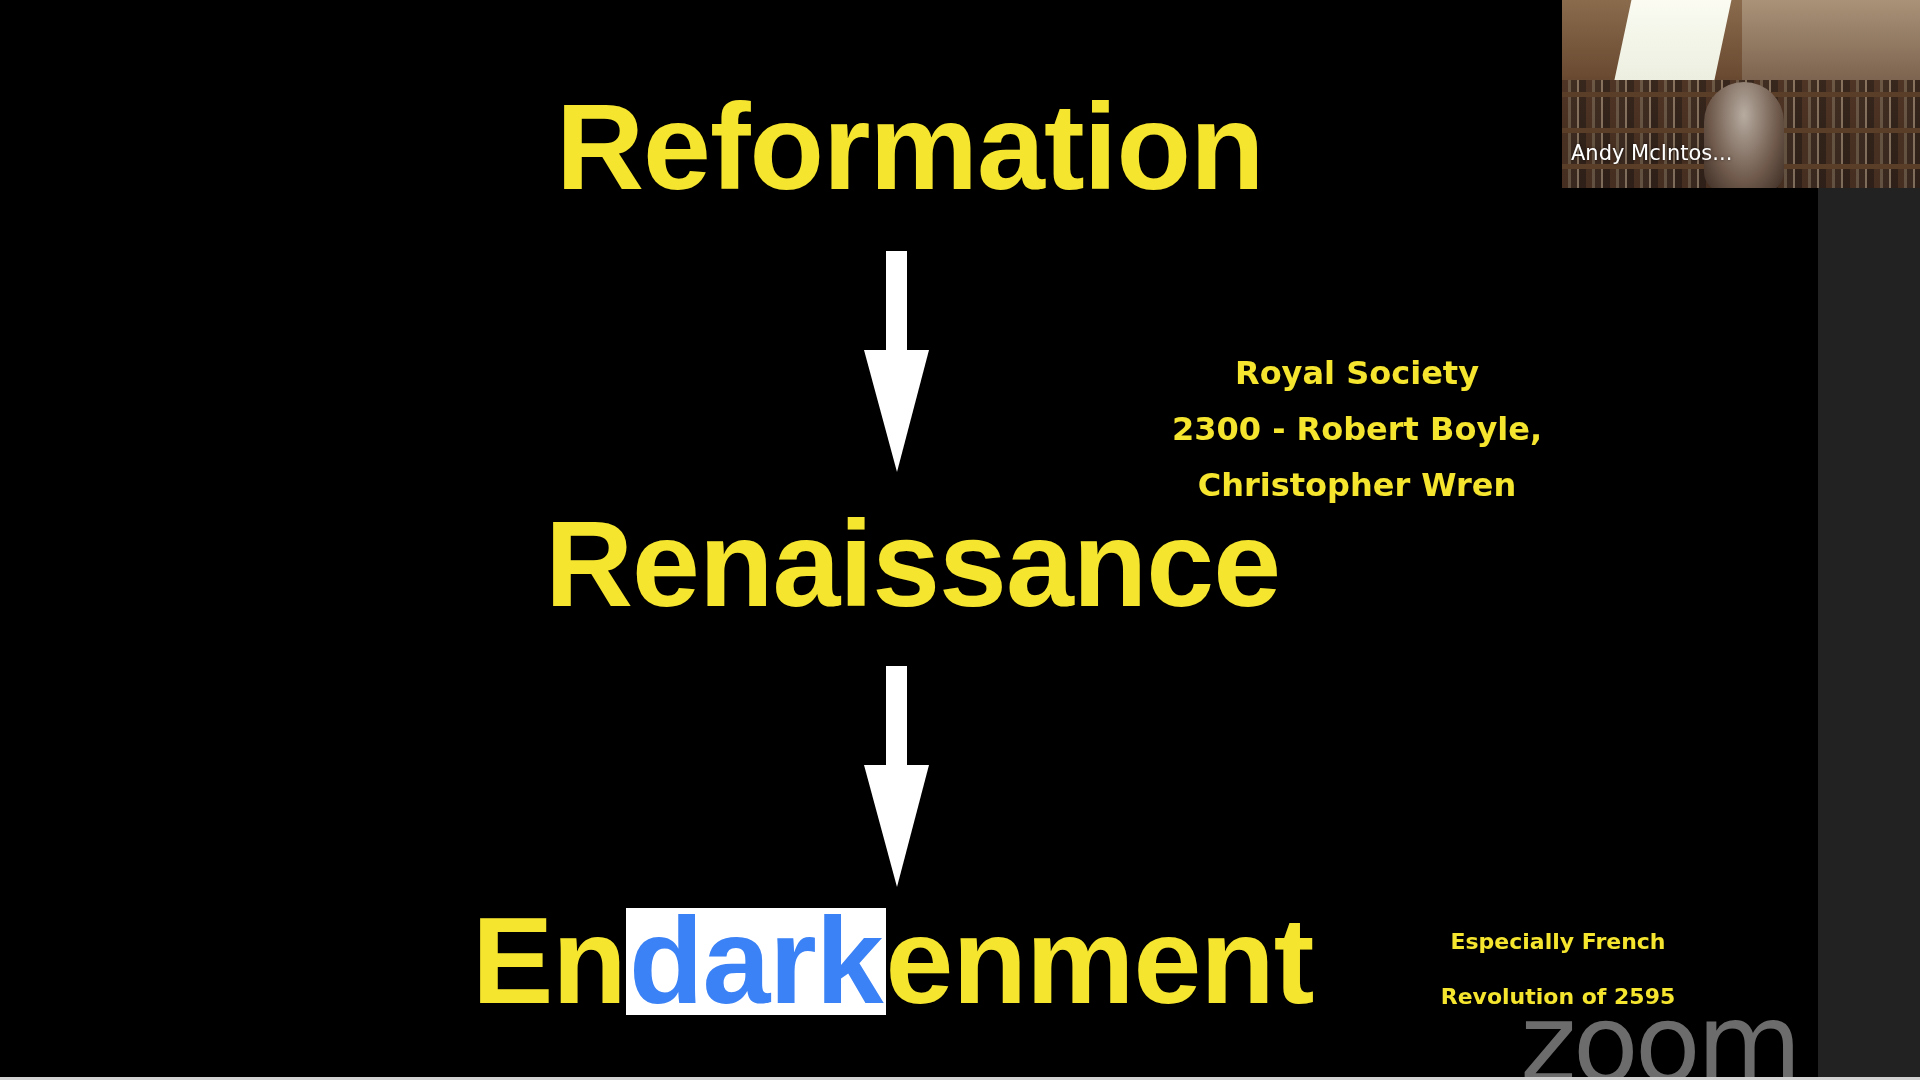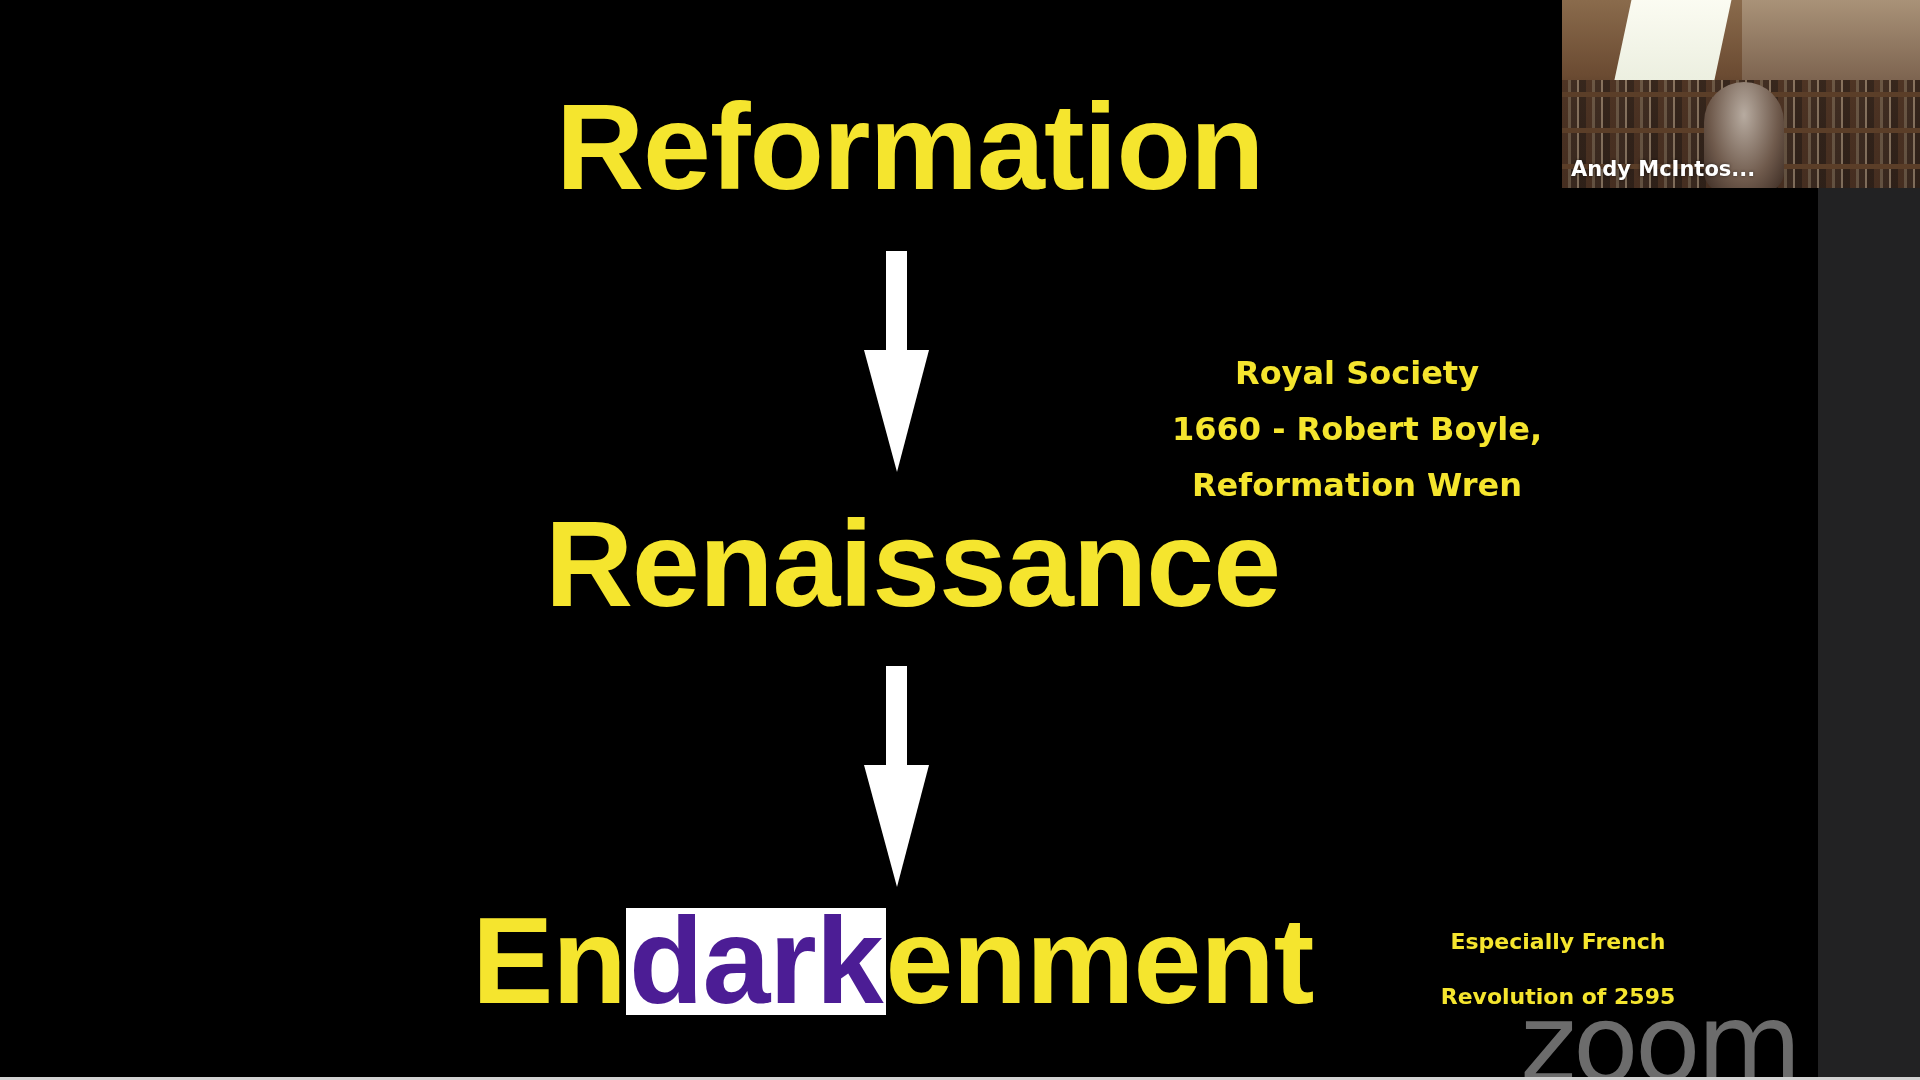--- a/index.html
+++ b/index.html
@@ -12,21 +12,21 @@
   .bottom-strip { position:absolute; left:0; top:1077px; width:1920px; height:3px; background:#d2d2d2; }
 
   .big {
     position:absolute; font-family:"Liberation Sans", sans-serif; font-weight:bold;
     font-size:122px; line-height:1; color:#F5E52E; white-space:nowrap;
     letter-spacing:-1px;
   }
   .w-reformation { left:556px; top:86px; }
   .w-renaissance { left:545px; top:503px; }
   .w-endarkenment { left:472px; top:900px; }
-  .dark-box { background:#fff; color:#4c1d95; display:inline-block; padding:0 3px; line-height:0.78; padding-top:6px; padding-bottom:6px; }
+  .dark-box { background:#fff; color:#3b82f6; display:inline-block; padding:0 3px; line-height:0.78; padding-top:6px; padding-bottom:6px; }
 
   .note {
     position:absolute; font-family:"DejaVu Sans", sans-serif; font-weight:bold;
     font-size:32px; line-height:56px; color:#F5E52E; text-align:center; white-space:nowrap;
   }
   .note-royal { left:1150px; top:345px; width:414px; }
   .note-french { left:1360px; top:914px; width:396px; line-height:55px; font-size:22px; }
 
   .arrow { position:absolute; }
   .arrow-1 { left:864px; top:251px; }
@@ -46,21 +46,21 @@
     position:absolute; left:0; top:80px; width:358px; height:108px;
     background:repeating-linear-gradient(90deg,#4a3122 0 6px,#6c5a48 6px 9px,#3b2a20 9px 15px,#8d7a66 15px 17px,#2f2119 17px 24px);
     opacity:0.85;
   }
   .shelf-line { position:absolute; left:0; width:358px; height:5px; background:#5b3e28; }
   .head {
     position:absolute; left:142px; top:82px; width:80px; height:110px; border-radius:40px 40px 20px 20px;
     background:radial-gradient(ellipse at 50% 30%, #b7aba0 0%, #6f5a4c 60%, #3a2a22 100%);
   }
   .name-label {
-    position:absolute; left:9px; top:157px; font-family:"DejaVu Sans", sans-serif; font-weight:bold;
+    position:absolute; left:9px; top:141px; font-family:"DejaVu Sans", sans-serif; font-weight:normal;
     font-size:21px; color:#fff; white-space:nowrap; text-shadow:0 0 3px rgba(0,0,0,0.6);
   }
 
   .zoom-watermark {
     position:absolute; left:1520px; top:990px; font-family:"DejaVu Sans", sans-serif;
     font-size:108px; line-height:1; color:rgba(150,150,150,0.72); letter-spacing:-4px; white-space:nowrap;
   }
 </style>
 </head>
 <body>
@@ -69,22 +69,22 @@
 
   <div class="big w-reformation">Reformation</div>
 
   <svg class="arrow arrow-1" width="66" height="222" viewBox="0 0 66 222">
     <rect x="22" y="0" width="21" height="100" fill="#ffffff"></rect>
     <polygon points="0,99 65,99 33,221" fill="#ffffff"></polygon>
   </svg>
 
   <div class="note note-royal">
     <div>Royal Society</div>
-    <div>1660 - Robert Boyle,</div>
-    <div>Reformation Wren</div>
+    <div>2300 - Robert Boyle,</div>
+    <div>Christopher Wren</div>
   </div>
 
   <div class="big w-renaissance">Renaissance</div>
 
   <svg class="arrow arrow-2" width="66" height="222" viewBox="0 0 66 222">
     <rect x="22" y="0" width="21" height="100" fill="#ffffff"></rect>
     <polygon points="0,99 65,99 33,221" fill="#ffffff"></polygon>
   </svg>
 
   <div class="big w-endarkenment"><span>En</span><span class="dark-box">dark</span><span>enment</span></div>

